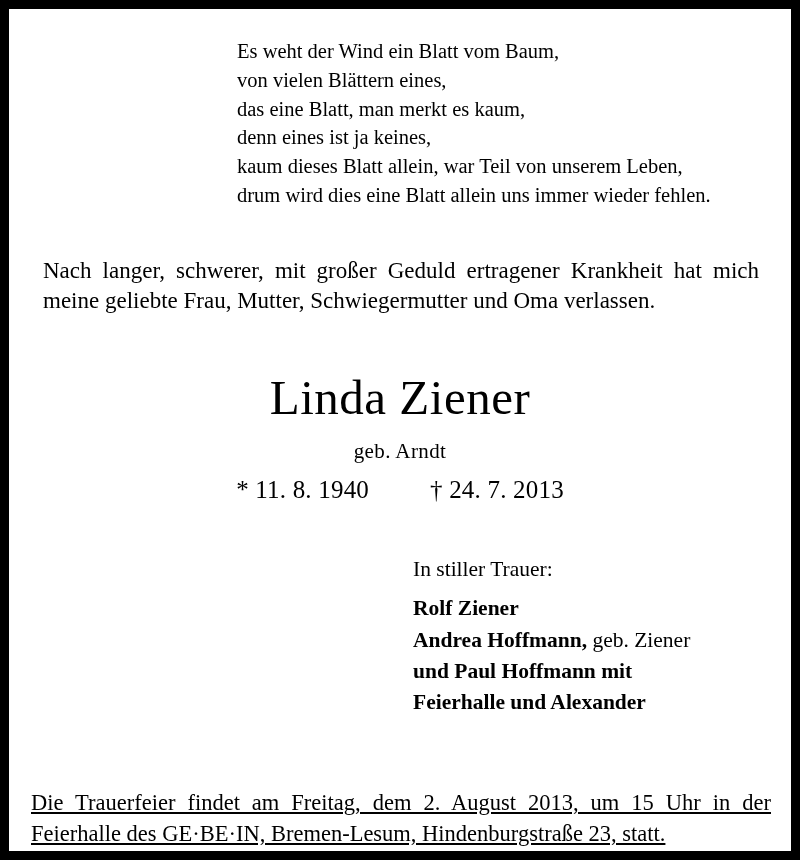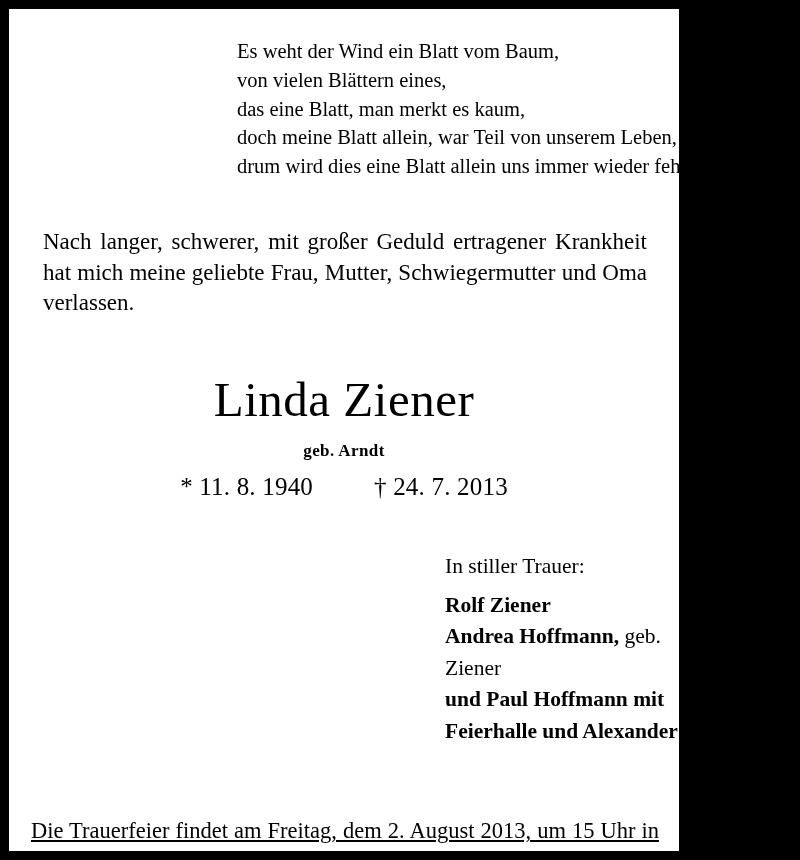--- a/index.html
+++ b/index.html
@@ -10,21 +10,21 @@
   body {
     width: 800px;
     height: 860px;
     overflow: hidden;
     font-family: "Liberation Serif", serif;
   }
   .obituary {
     position: absolute;
     left: 9px;
     top: 9px;
-    width: 670px;
+    width: 782px;
     height: 842px;
     background: #ffffff;
     box-sizing: border-box;
     color: #000000;
   }
   .poem {
     margin: 0;
     padding: 28px 0 0 0;
     font-size: 20.5px;
     line-height: 1.405;
@@ -46,39 +46,38 @@
     text-align: center;
     padding-top: 44px;
   }
   .name {
     font-size: 49px;
     font-weight: normal;
     letter-spacing: 0.5px;
     line-height: 1;
   }
   .maiden {
-    font-size: 17px;
-    font-weight: bold;
+    font-size: 21px;
+    font-weight: normal;
     padding-top: 17px;
     letter-spacing: 0.4px;
   }
   .dates {
     font-size: 25px;
     padding-top: 12px;
     letter-spacing: 0.2px;
   }
   .dates .gap {
     display: inline-block;
     width: 48px;
   }
   .mourners {
     padding: 50px 0 0 404px;
     font-size: 21.5px;
     line-height: 1.46;
-    margin-left: 32px;
   }
   .mourners .lead {
     font-weight: normal;
     padding-bottom: 8px;
   }
   .mourners .strong {
     font-weight: bold;
   }
   .mourners .regular {
     font-weight: normal;
@@ -95,21 +94,22 @@
 </style>
 </head>
 <body>
 
 <div class="obituary">
 
   <div class="poem">
     <div>Es weht der Wind ein Blatt vom Baum,</div>
     <div>von vielen Blättern eines,</div>
     <div>das eine Blatt, man merkt es kaum,</div>
-    <div>doch meine Blatt allein, war Teil von unserem Leben,</div>
+    <div>denn eines ist ja keines,</div>
+    <div>kaum dieses Blatt allein, war Teil von unserem Leben,</div>
     <div>drum wird dies eine Blatt allein uns immer wieder fehlen.</div>
   </div>
 
   <p class="intro">Nach langer, schwerer, mit großer Geduld ertragener Krankheit hat mich meine geliebte Frau, Mutter, Schwiegermutter und Oma verlassen.</p>
 
   <div class="name-block">
     <div class="name">Linda Ziener</div>
     <div class="maiden">geb. Arndt</div>
     <div class="dates">
       <span>* 11. 8. 1940</span>

